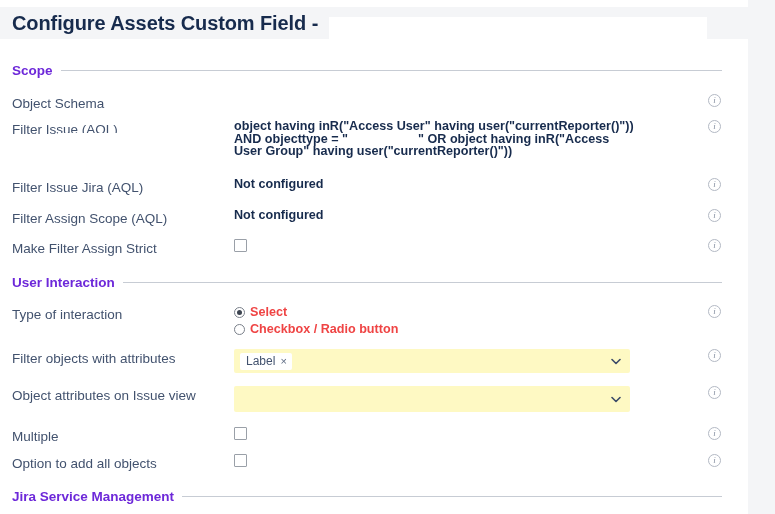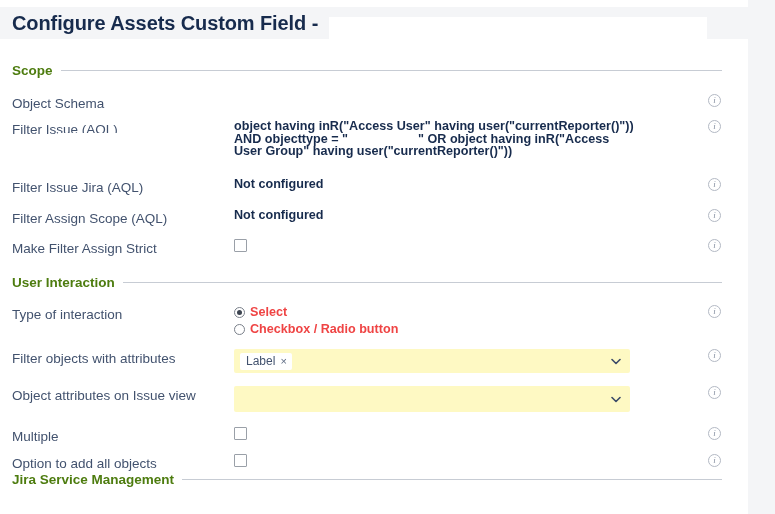--- a/index.html
+++ b/index.html
@@ -77,21 +77,21 @@
   
   .section {
     display: flex;
     align-items: center;
     gap: 8px;
     padding: 0 14px 0 12px;
   }
   .section-title {
     font-size: 13.5px;
     font-weight: 600;
-    color: #4d7c0f;
+    color: #6d28d9;
     white-space: nowrap;
   }
   .section-rule {
     flex: 1;
     height: 1px;
     background: #c7ccd4;
     margin-right: 12px;
   }
 
   
@@ -380,21 +380,21 @@
     <div class="row" style="margin-top:9px;">
       <div class="row-label">Option to add all objects</div>
       <div class="row-value">
         <span class="cbx"></span>
       </div>
       <div class="info-col">
         <span class="info-icon">i</span>
       </div>
     </div>
 
-    <div class="section" style="">
+    <div class="section" style="margin-top:17px;">
       <span class="section-title">Jira Service Management</span>
       <span class="section-rule"></span>
     </div>
 
   </div>
 
   <div class="right-gutter"></div>
 </div>
 
 </body></html>

